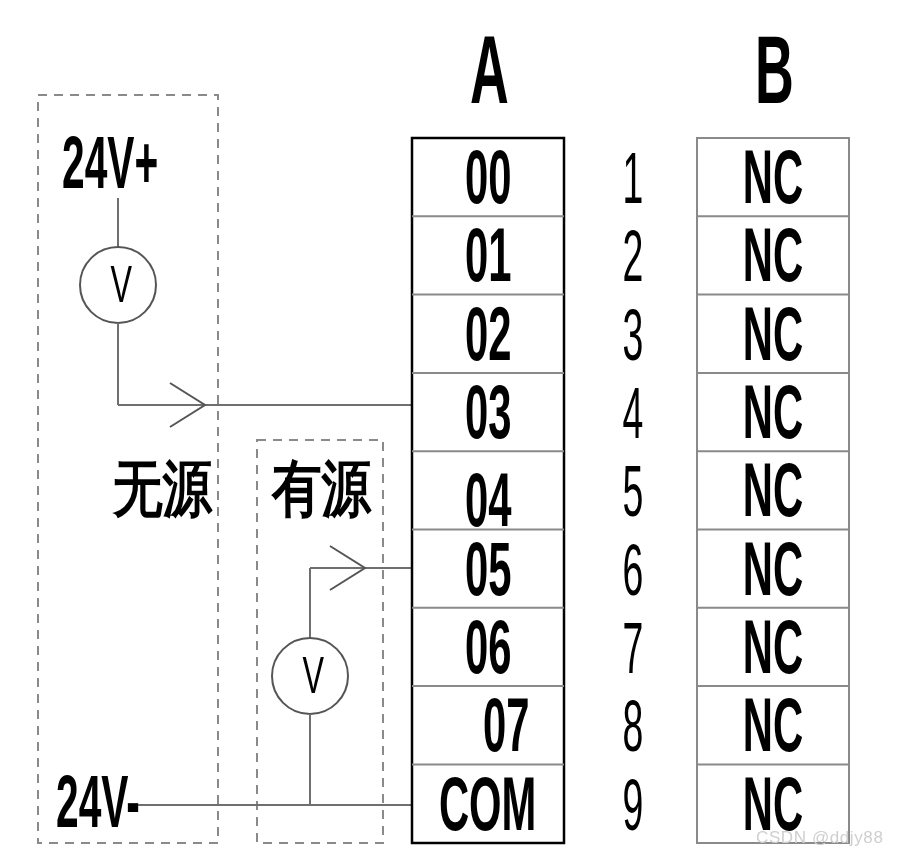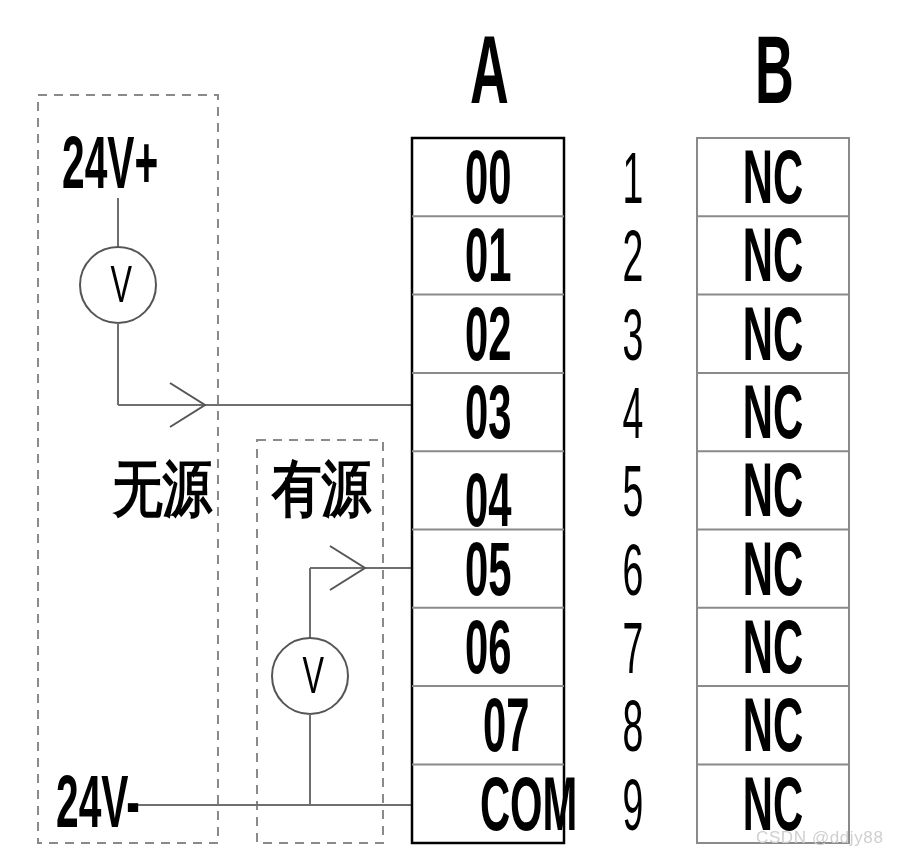--- a/index.html
+++ b/index.html
@@ -109,21 +109,21 @@
       </div>
       <div class="cellwrap" style="left: 412px; width: 152px; top: 529.667px; height: 78.3333px;">
         <span class="cell-tx" style="font-size: 76px;">05</span>
       </div>
       <div class="cellwrap" style="left: 412px; width: 152px; top: 608px; height: 78.3333px;">
         <span class="cell-tx" style="font-size: 76px;">06</span>
       </div>
       <div class="cellwrap" style="left: 428px; width: 156px; top: 686.333px; height: 78.3333px;">
         <span class="cell-tx" style="font-size: 76px;">07</span>
       </div>
-      <div class="cellwrap" style="left: 412px; width: 152px; top: 764.667px; height: 78.3333px; padding-left: 41px;">
+      <div class="cellwrap" style="left: 412px; width: 152px; top: 764.667px; height: 78.3333px;">
         <span class="cell-tx" style="font-size: 76px;">COM</span>
       </div>
     </div>
   <div id="cells-n">
       <div class="num-tx" style="left: 598px; width: 70px; top: 142px; font-size: 72px;">1</div>
       <div class="num-tx" style="left: 598px; width: 70px; top: 220.333px; font-size: 72px;">2</div>
       <div class="num-tx" style="left: 598px; width: 70px; top: 298.667px; font-size: 72px;">3</div>
       <div class="num-tx" style="left: 598px; width: 70px; top: 377px; font-size: 72px;">4</div>
       <div class="num-tx" style="left: 598px; width: 70px; top: 455.333px; font-size: 72px;">5</div>
       <div class="num-tx" style="left: 598px; width: 70px; top: 533.667px; font-size: 72px;">6</div>

